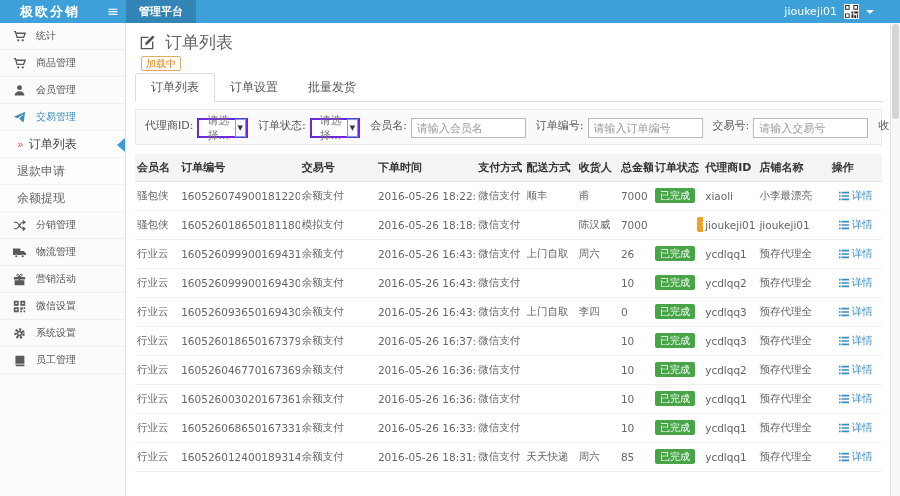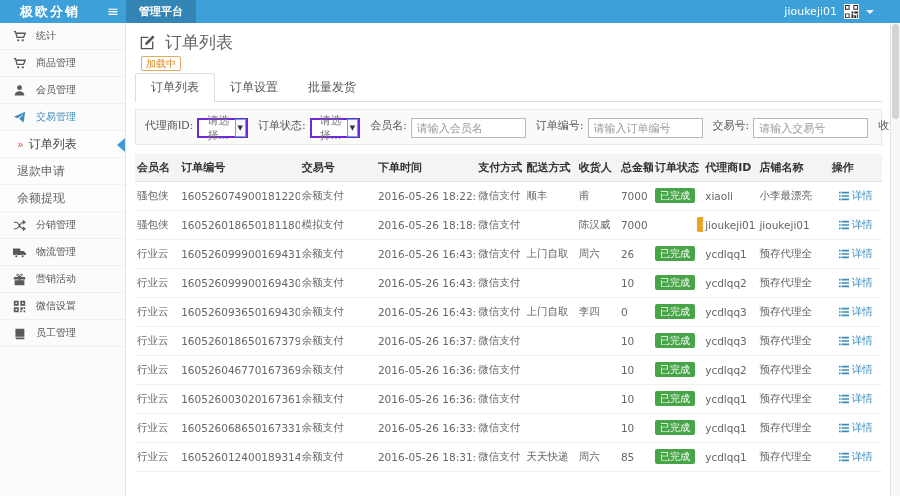--- a/index.html
+++ b/index.html
@@ -183,20 +183,30 @@
 
       <div class="side-item">
         <span class="sicon">
           <svg viewBox="0 0 16 16" width="13" height="13">
               <path fill="currentColor" d="M1 1h6v6H1zm2 2v2h2V3zM9 1h6v6H9zm2 2v2h2V3zM1 9h6v6H1zm2 2v2h2v-2zM9 9h3v3H9zm4 0h2v2h-2zm-4 4h2v2H9zm4 0h2v2h-2z"></path>
             </svg>
         </span>
         <span>微信设置</span>
       </div>
 
+      <div class="side-item">
+        <span class="sicon">
+          <svg viewBox="0 0 16 16" width="13" height="13">
+              <circle cx="8" cy="8" r="5" fill="none" stroke="currentColor" stroke-width="3" stroke-dasharray="2.6 1.9"></circle>
+              <circle cx="8" cy="8" r="3.4" fill="currentColor"></circle>
+              <circle cx="8" cy="8" r="1.5" fill="#fbfbfb"></circle>
+            </svg>
+        </span>
+        <span>系统设置</span>
+      </div>
 
       <div class="side-item">
         <span class="sicon">
           <svg viewBox="0 0 16 16" width="13" height="13">
               <path fill="currentColor" d="M3 2h10a1 1 0 0 1 1 1v9H4.5A1.5 1.5 0 0 0 3 13.5zm0 11.5A1.5 1.5 0 0 0 4.5 15H14v-2H4.5a1 1 0 0 0 0 2z"></path>
             </svg>
         </span>
         <span>员工管理</span>
       </div>
 

